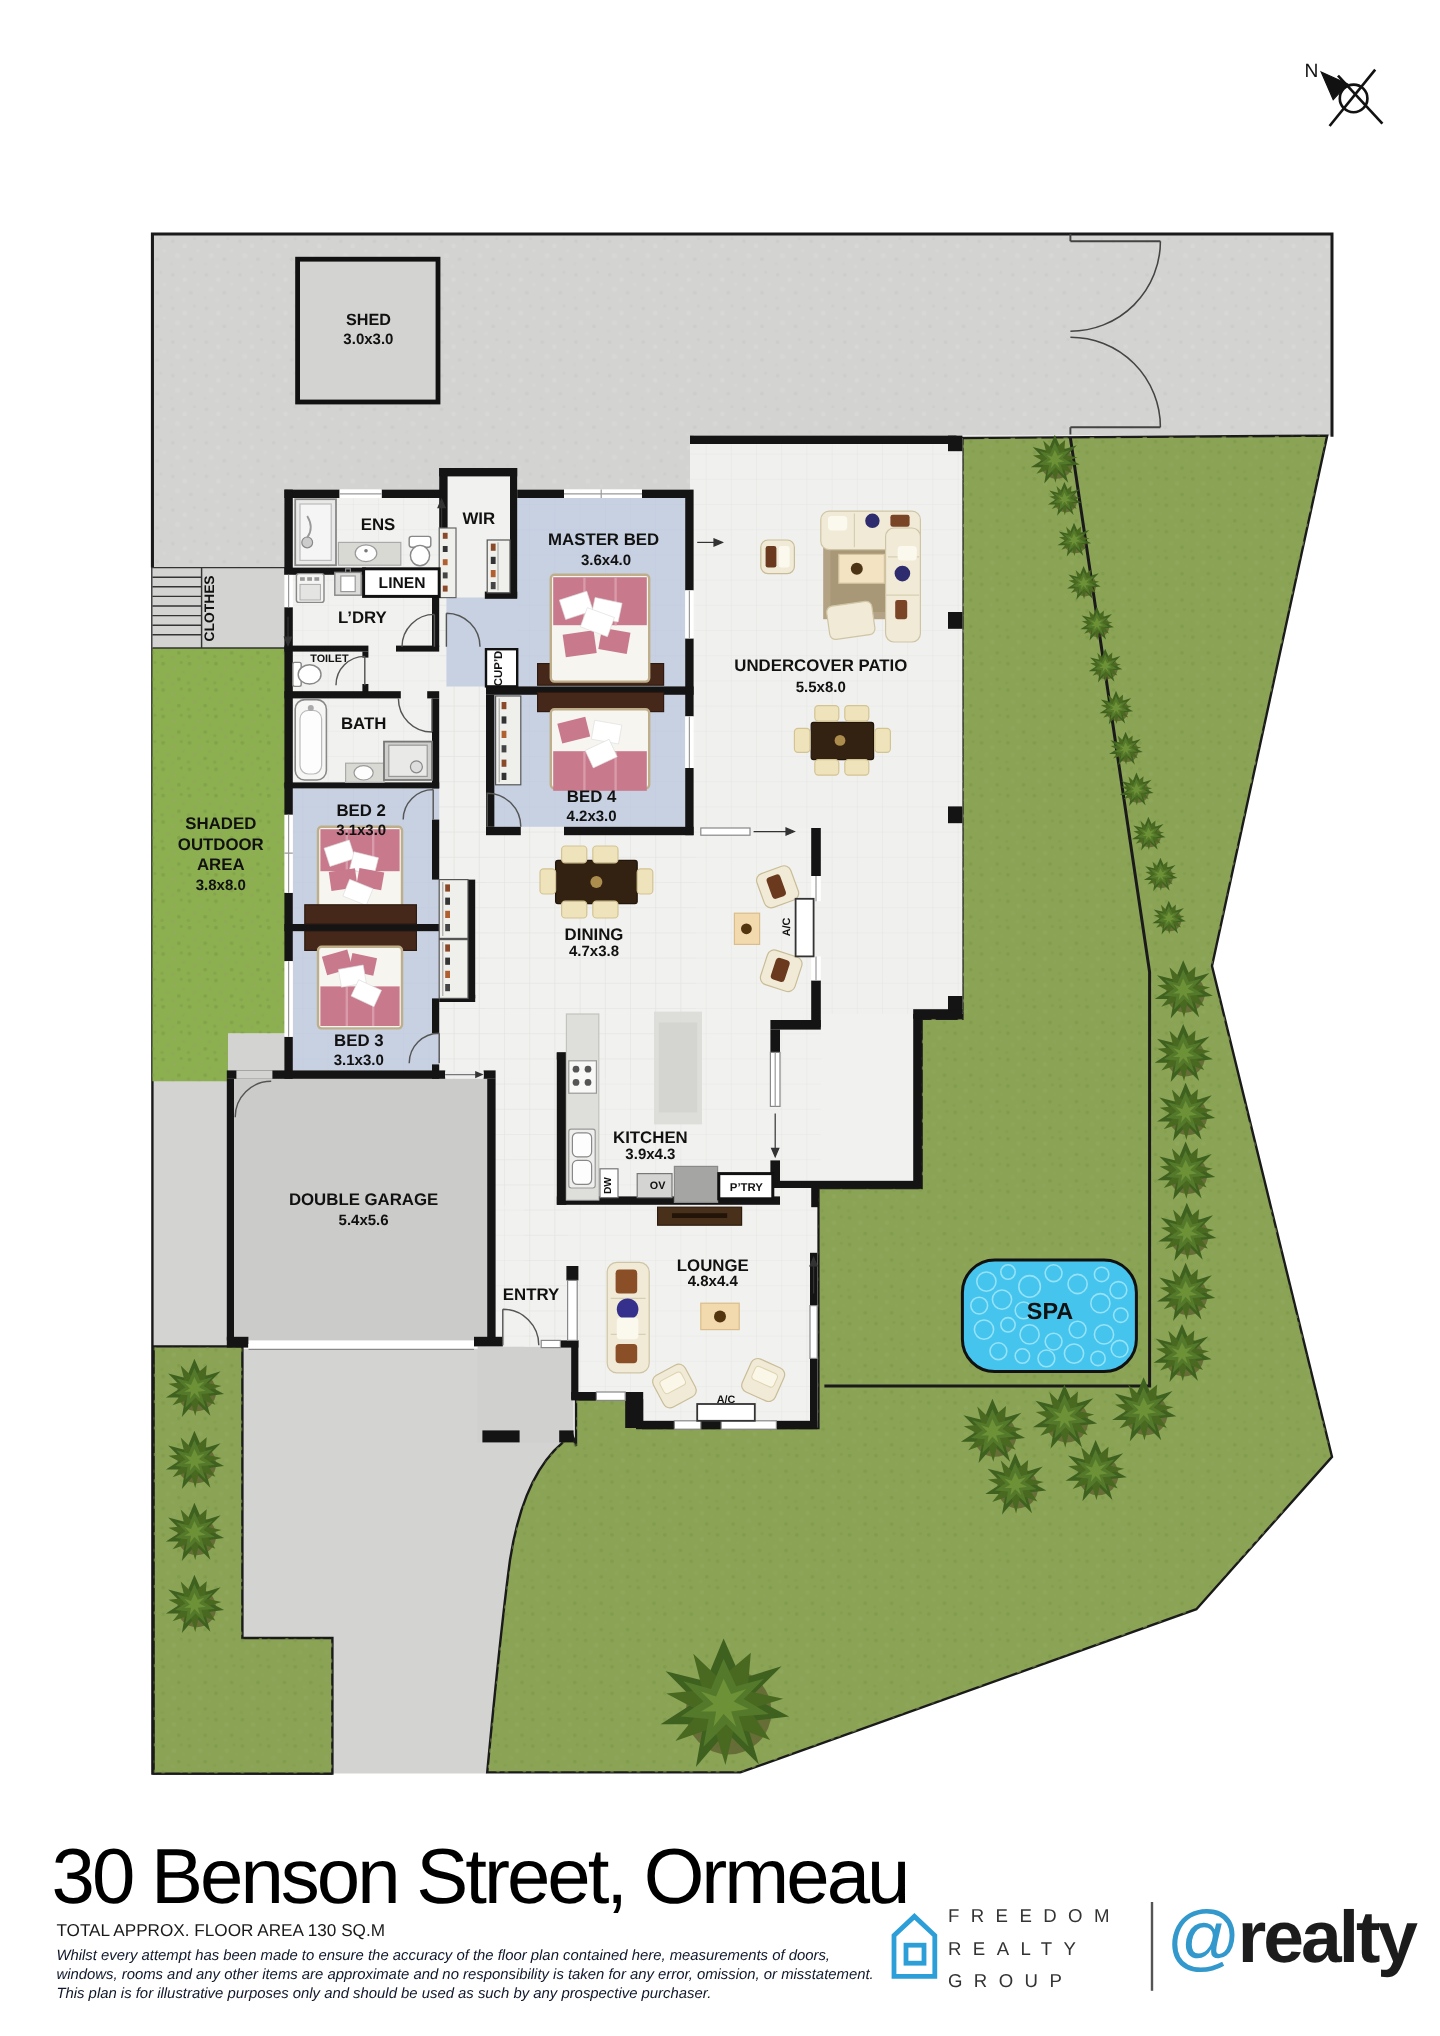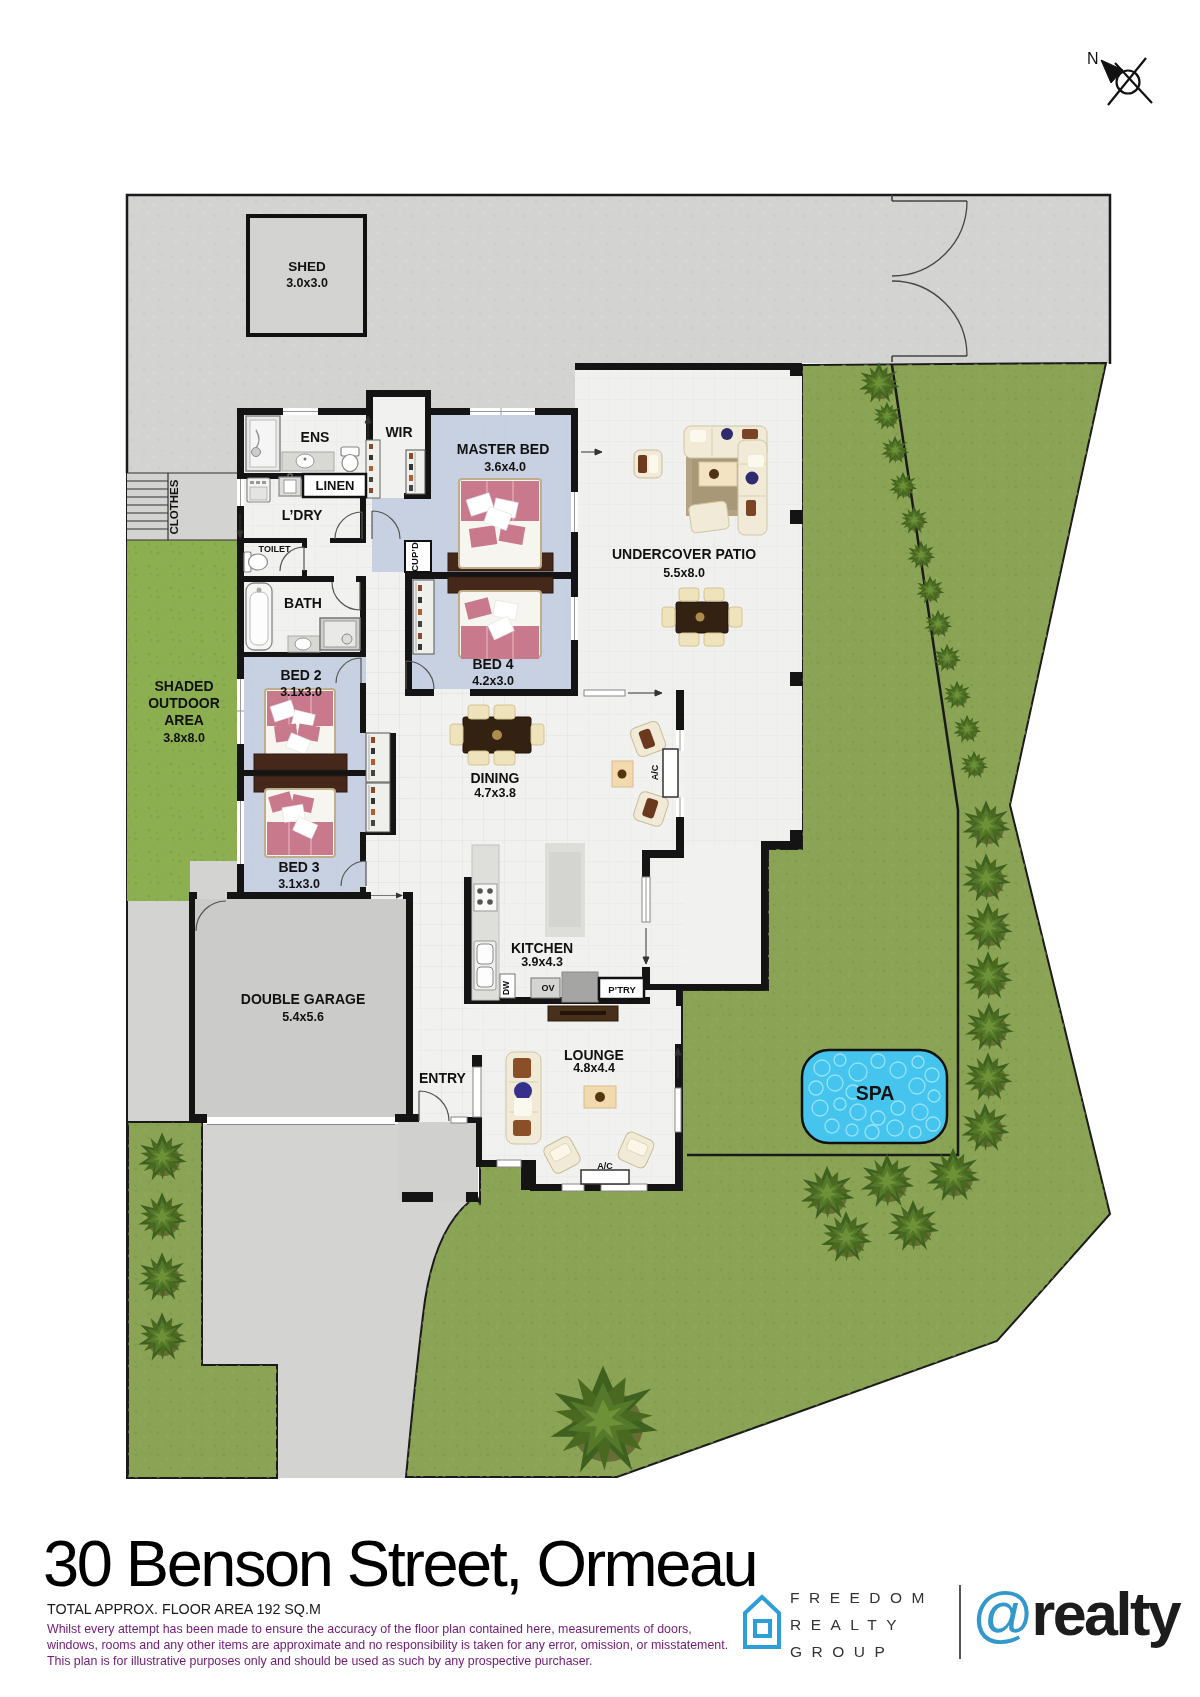--- a/index.html
+++ b/index.html
@@ -3,21 +3,21 @@
 <meta charset="utf-8">
 <style>
   html,body{margin:0;padding:0;background:#fff;}
   #page{position:relative;width:1200px;height:1697px;background:#fff;overflow:hidden;
         font-family:"Liberation Sans", sans-serif;}
   svg text{font-family:"Liberation Sans", sans-serif;}
   .rl{font-weight:bold;fill:#111;}
   #title{position:absolute;left:43px;top:1526px;font-family:Liberation Sans, sans-serif;
          font-size:65px;color:#000;letter-spacing:-2.5px;}
   #sub1{position:absolute;left:47px;top:1601px;font-size:14.3px;color:#1a1a1a;}
-  #disc{position:absolute;left:47px;top:1621px;font-size:12.4px;color:#701a75;line-height:16px;}
+  #disc{position:absolute;left:47px;top:1621px;font-size:12.4px;color:#0f172a;line-height:16px;font-style:italic;}
   #frg{position:absolute;left:737px;top:1585px;}
   #frgtxt{position:absolute;left:790px;top:1584px;font-size:15.5px;color:#333;
           letter-spacing:9.5px;line-height:27px;font-weight:400;}
   #sep{position:absolute;left:959px;top:1585px;width:1.5px;height:74px;background:#555;}
   #atrealty{position:absolute;left:972px;top:1579px;font-size:61px;font-weight:bold;color:#1c1c1c;letter-spacing:-2.5px;text-align:right;}
   #atrealty .at{color:#3399cc;font-weight:normal;}
 </style>
 </head>
 <body>
 <div id="page">
@@ -806,21 +806,21 @@
   <circle cx="1128" cy="82" r="11.5"></circle>
   <path d="M1108 105 L1146 58"></path>
   <path d="M1115 63 L1152 103"></path>
   <path d="M1101 60 L1123 70 L1111 83 Z" fill="#111" stroke="#111" stroke-width="1"></path>
 </g>
 <text x="1087" y="64" font-size="16" fill="#111" font-family="Liberation Sans, sans-serif">N</text>
 </svg>
 
 <div id="title">30 Benson Street, Ormeau</div>
 
-<div id="sub1">TOTAL APPROX. FLOOR AREA 192 SQ.M</div>
+<div id="sub1">TOTAL APPROX. FLOOR AREA 130 SQ.M</div>
 
 <div id="disc">Whilst every attempt has been made to ensure the accuracy of the floor plan contained here, measurements of doors,<br>windows, rooms and any other items are approximate and no responsibility is taken for any error, omission, or misstatement.<br>This plan is for illustrative purposes only and should be used as such by any prospective purchaser.</div>
 
 <svg id="frg" width="50" height="70" viewBox="0 0 50 70">
   <path d="M8 28 L25 12 L42 28 L42 62 L8 62 Z" fill="none" stroke="#2d9fd8" stroke-width="4"></path>
   <rect x="18" y="36" width="15" height="15" fill="none" stroke="#2d9fd8" stroke-width="4"></rect>
 </svg>
 <div id="frgtxt">FREEDOM<br>REALTY<br>GROUP</div>
 <div id="sep"></div>
 <div id="atrealty"><span class="at">@</span>realty</div>

